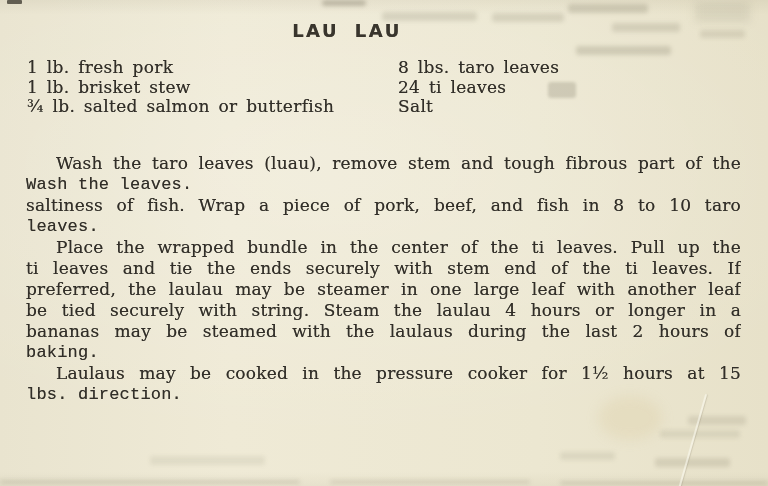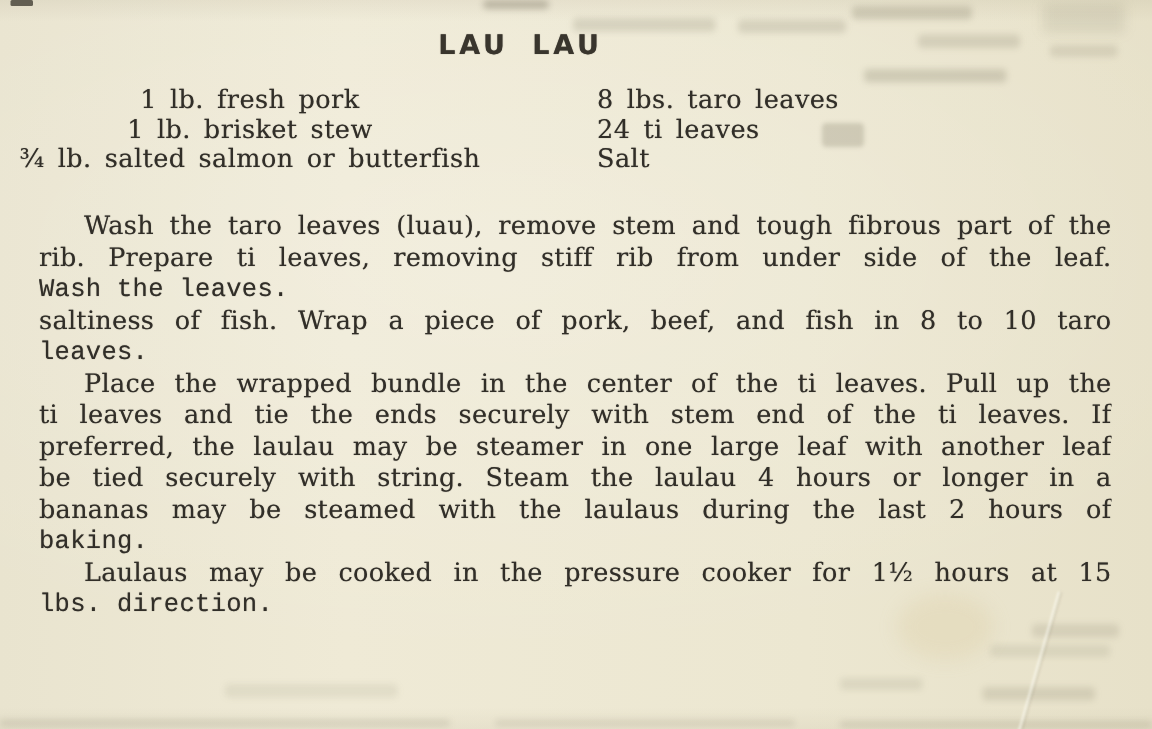--- a/index.html
+++ b/index.html
@@ -15,29 +15,29 @@
   
   .title{
     position:absolute;top:20px;left:0;width:694px;margin:0;
     text-align:center;
     font-family:"DejaVu Sans",sans-serif;
     font-size:18px;font-weight:700;letter-spacing:2.5px;word-spacing:7px;
     color:#39352d;text-shadow:0 0 .6px rgba(57,53,45,.65);
   }
   
   .ing-col{position:absolute;top:58px;}
-  .ing-col.left{left:13px;text-align:center;}
+  .ing-col.left{left:27px;}
   .ing-col.right{left:398px;}
   .ing-row{
     height:19.7px;line-height:19.7px;font-size:17px;
     letter-spacing:.3px;word-spacing:3px;white-space:nowrap;
     text-shadow:0 0 .6px rgba(49,46,40,.6);
   }
   
-  .bodytext{position:absolute;left:26px;top:141px;width:715px;}
+  .bodytext{position:absolute;left:26px;top:153px;width:715px;}
   .line{
     height:21px;line-height:21px;font-size:17px;
     letter-spacing:.2px;
     text-align:justify;text-align-last:justify;
     text-shadow:0 0 .6px rgba(49,46,40,.6);
     overflow:hidden;white-space:nowrap;
   }
   .line.first{text-indent:30px;}
   .line.last{text-align-last:left;font-family:Liberation Mono, monospace;}
   
@@ -103,21 +103,20 @@
   </div>
   <div class="ing-col right">
     <div class="ing-row">8 lbs. taro leaves</div>
     <div class="ing-row">24 ti leaves</div>
     <div class="ing-row">Salt</div>
   </div>
 
   <div class="bodytext">
 
     <div class="line first">Wash the taro leaves (luau), remove stem and tough fibrous part of the</div>
-    <div class="line">rib. Prepare ti leaves, removing stiff rib from under side of the leaf.</div>
     <div class="line last">Wash the leaves.</div>
 
     <div class="line">saltiness of fish. Wrap a piece of pork, beef, and fish in 8 to 10 taro</div>
     <div class="line last">leaves.</div>
 
     <div class="line first">Place the wrapped bundle in the center of the ti leaves. Pull up the</div>
     <div class="line">ti leaves and tie the ends securely with stem end of the ti leaves. If</div>
     <div class="line">preferred, the laulau may be steamer in one large leaf with another leaf</div>
     <div class="line">be tied securely with string. Steam the laulau 4 hours or longer in a</div>
     <div class="line">bananas may be steamed with the laulaus during the last 2 hours of</div>

